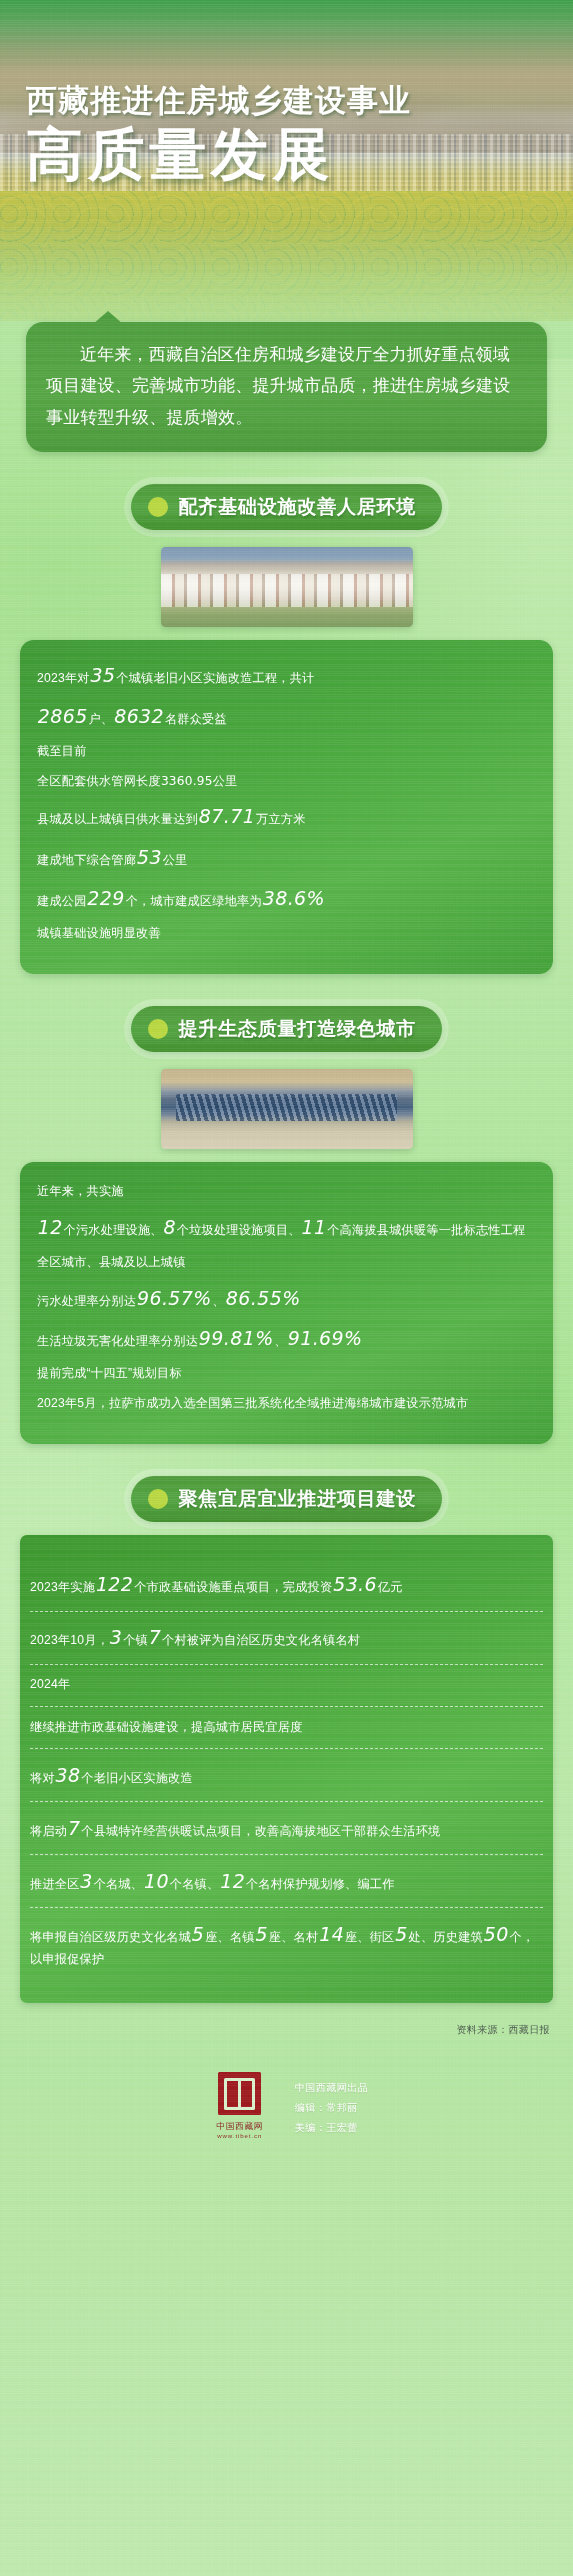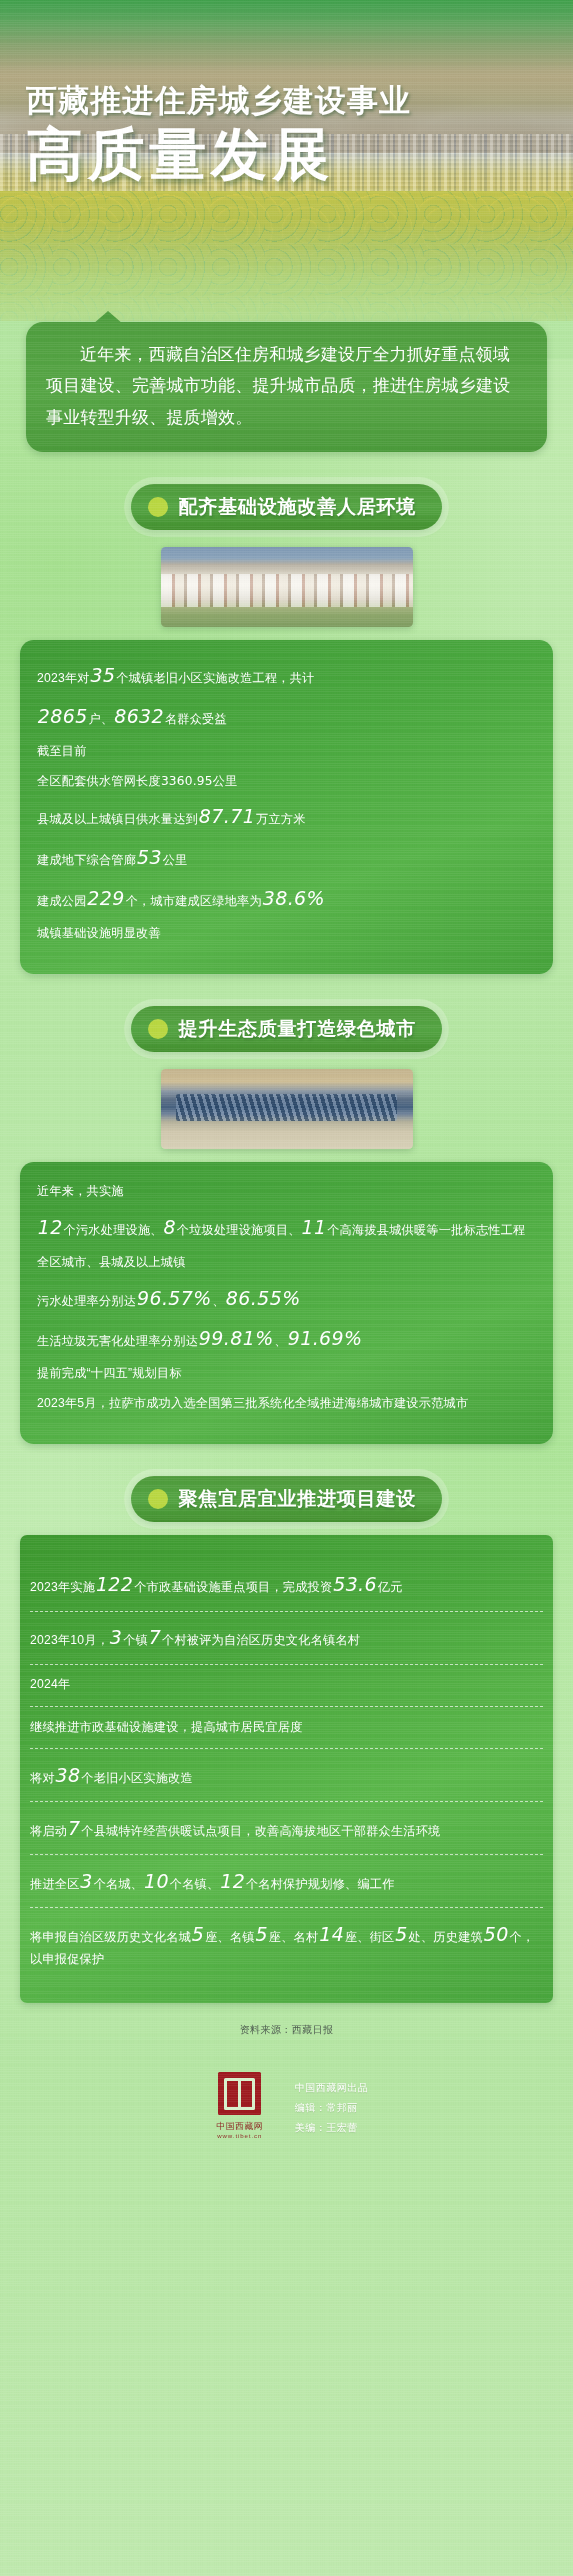--- a/index.html
+++ b/index.html
@@ -273,21 +273,21 @@
     padding: 10.7px 0;
     letter-spacing: 0.2px;
   }
   .list-item + .list-item {
     border-top: 0.8px dashed rgba(255,255,255,.65);
   }
 
   
   .source {
     margin: 20px 23px 0;
-    text-align: center;
+    text-align: right;
     font-size: 10px;
     color: #4b5a4d;
     letter-spacing: 0.4px;
   }
   .footer {
     margin-top: 35px;
     display: flex;
     justify-content: center;
     align-items: flex-start;
     gap: 20px;

